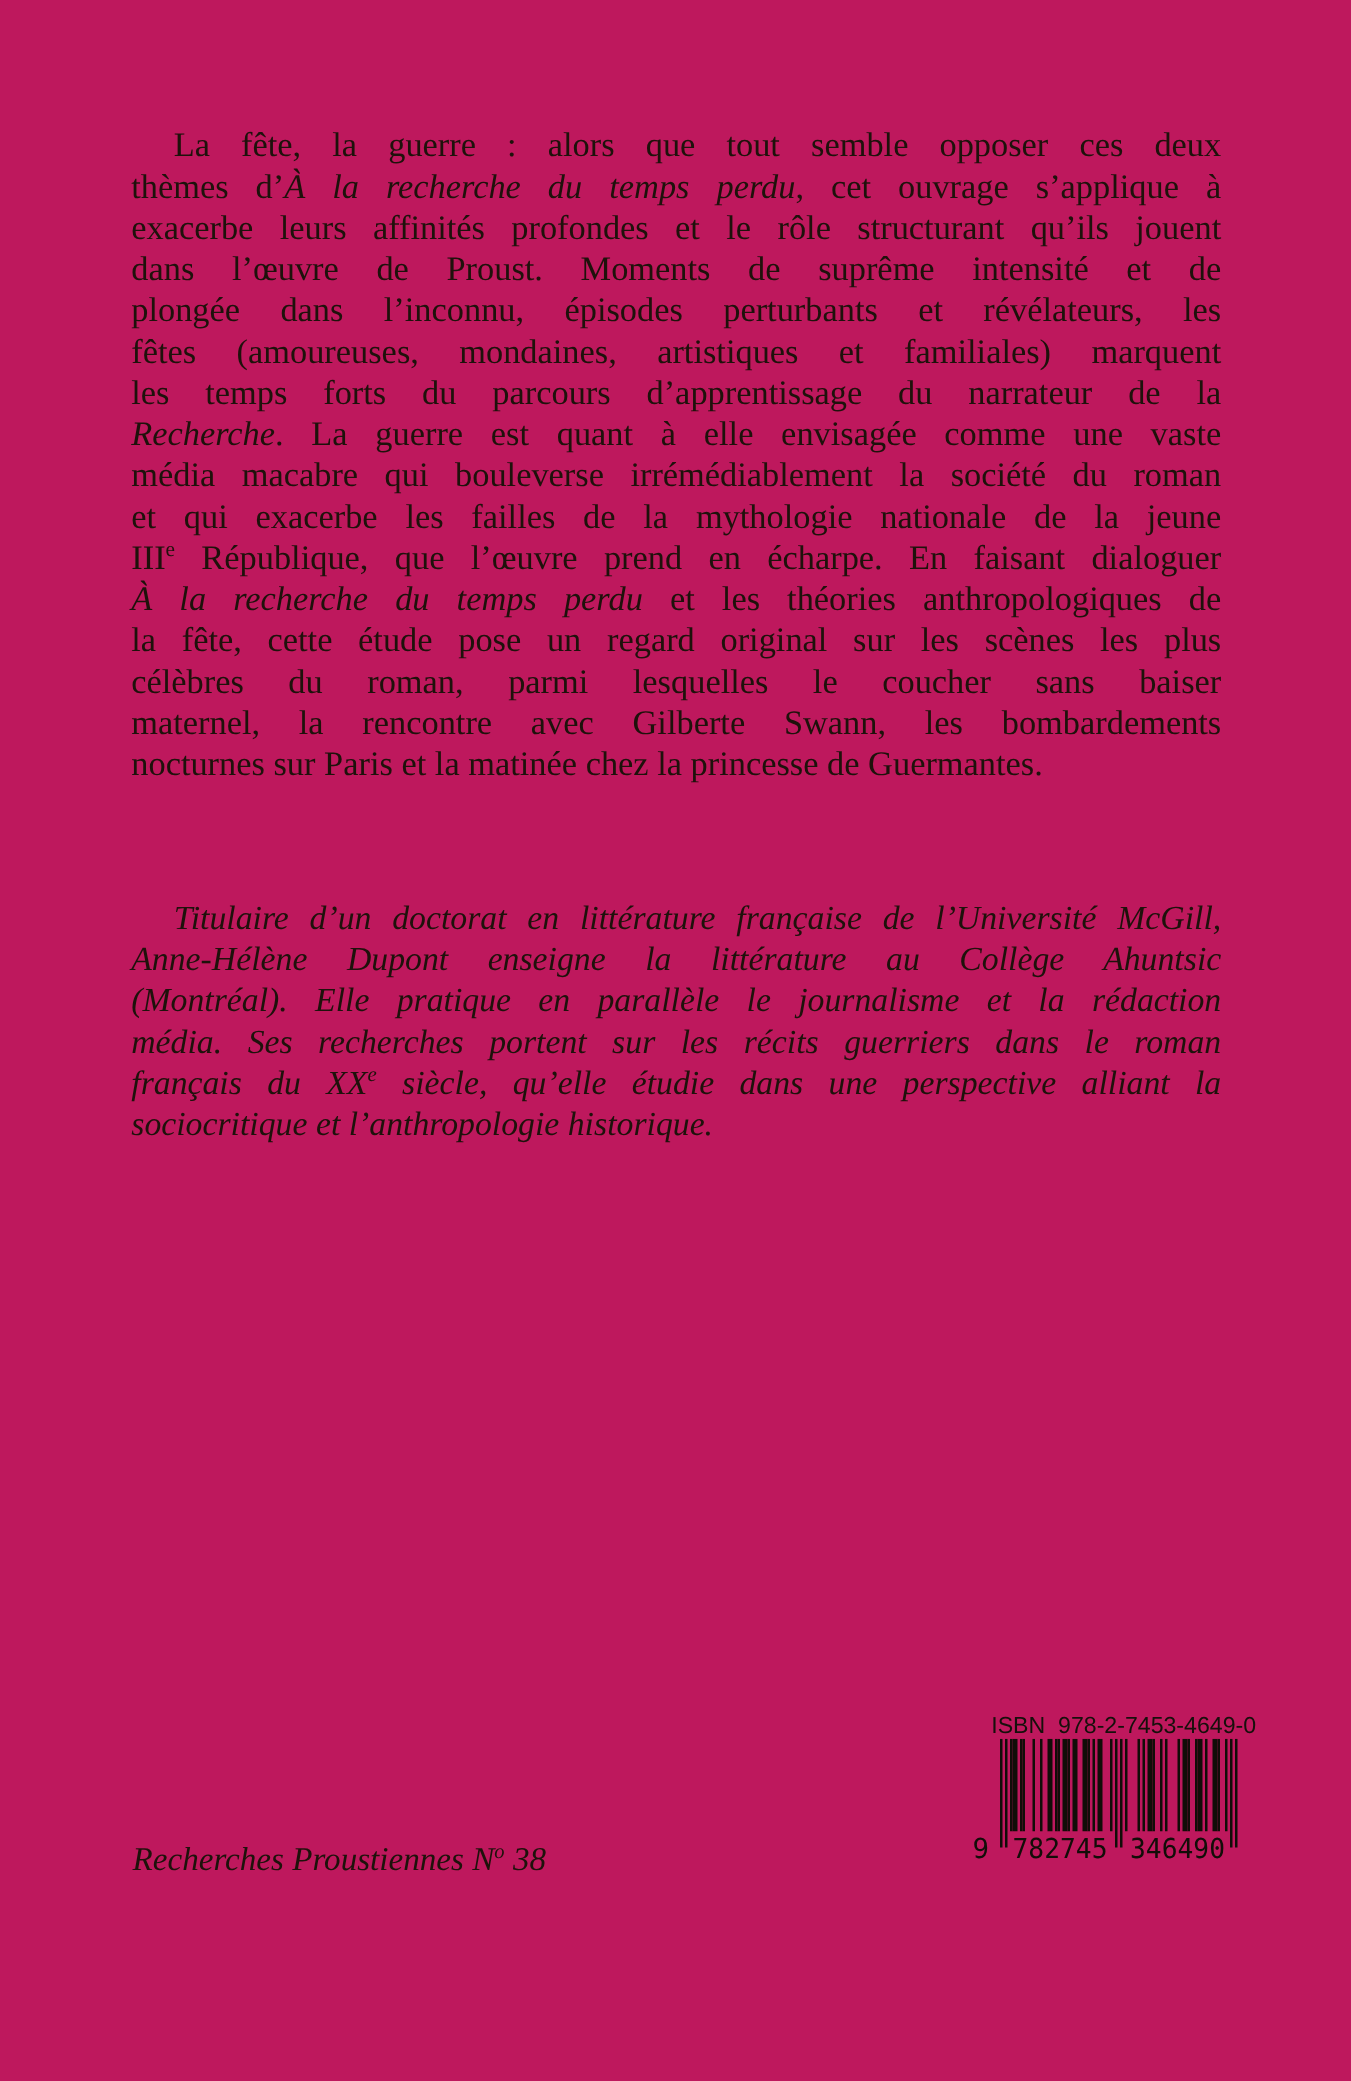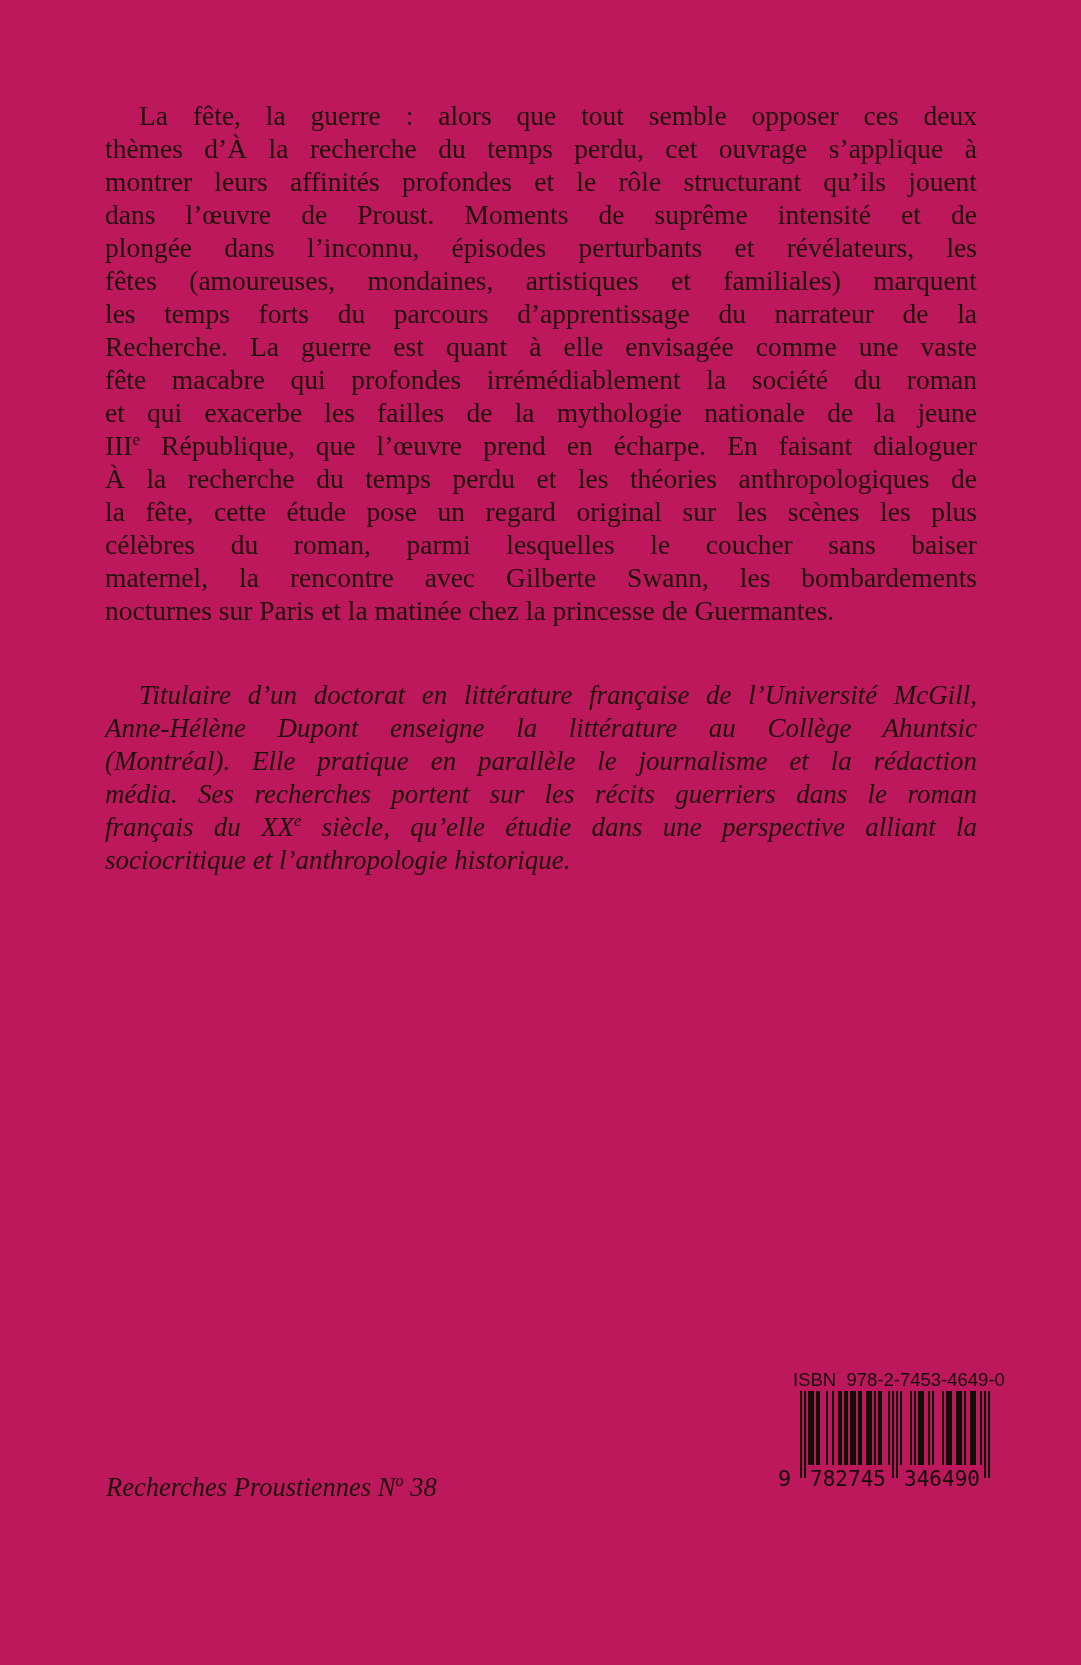--- a/index.html
+++ b/index.html
@@ -10,23 +10,23 @@
     background:#be185d;
     font-family:"Liberation Serif", serif;
     color:#1e120b;
     overflow:hidden;
   }
   .textcol { position:absolute; left:105px; top:99px; width:872px; }
   .para { font-size:27.5px; line-height:33px; }
   .para .line { text-align:justify; text-align-last:justify; }
   .para .line.last { text-align:center; text-align-last:left; }
   .para .line.first { text-indent:34px; }
-  .para.bio { margin-top:52px; font-style:italic; font-size:27px; }
+  .para.bio { margin-top:91px; font-style:italic; font-size:27px; }
   .sup { font-size:62%; vertical-align:super; line-height:0; }
-  .seg-i { }
+  .seg-i { font-style:italic; }
   .footer-collection {
     position:absolute; left:106px; top:1460px;
     font-style:italic; font-size:26.5px; line-height:30px;margin-top:12px;
   }
   .isbn-label {
     position:absolute; left:793px; top:1369px; width:200px;
     text-align:right; white-space:pre;
     font-family:"Liberation Sans", sans-serif;
     font-size:18.5px; color:#16100b;
   }
@@ -38,27 +38,27 @@
 </style>
 </head>
 <body>
 
 <div class="page">
 
   <div class="textcol">
     <div class="para" id="blurb">
         <div class="line first"><span class="seg-n">La fête, la guerre : alors que tout semble opposer ces deux</span></div>
         <div class="line"><span class="seg-n">thèmes d’</span><span class="seg-i">À la recherche du temps perdu</span><span class="seg-n">, cet ouvrage s’applique à</span></div>
-        <div class="line"><span class="seg-n">montrer leurs affinités profondes et le rôle structurant qu’ils jouent</span></div>
+        <div class="line"><span class="seg-n">exacerbe leurs affinités profondes et le rôle structurant qu’ils jouent</span></div>
         <div class="line"><span class="seg-n">dans l’œuvre de Proust. Moments de suprême intensité et de</span></div>
         <div class="line"><span class="seg-n">plongée dans l’inconnu, épisodes perturbants et révélateurs, les</span></div>
         <div class="line"><span class="seg-n">fêtes (amoureuses, mondaines, artistiques et familiales) marquent</span></div>
         <div class="line"><span class="seg-n">les temps forts du parcours d’apprentissage du narrateur de la</span></div>
         <div class="line"><span class="seg-i">Recherche</span><span class="seg-n">. La guerre est quant à elle envisagée comme une vaste</span></div>
-        <div class="line"><span class="seg-n">fête macabre qui profondes irrémédiablement la société du roman</span></div>
+        <div class="line"><span class="seg-n">média macabre qui bouleverse irrémédiablement la société du roman</span></div>
         <div class="line"><span class="seg-n">et qui exacerbe les failles de la mythologie nationale de la jeune</span></div>
         <div class="line"><span class="seg-n">III</span><span class="sup">e</span><span class="seg-n"> République, que l’œuvre prend en écharpe. En faisant dialoguer</span></div>
         <div class="line"><span class="seg-i">À la recherche du temps perdu</span><span class="seg-n"> et les théories anthropologiques de</span></div>
         <div class="line"><span class="seg-n">la fête, cette étude pose un regard original sur les scènes les plus</span></div>
         <div class="line"><span class="seg-n">célèbres du roman, parmi lesquelles le coucher sans baiser</span></div>
         <div class="line"><span class="seg-n">maternel, la rencontre avec Gilberte Swann, les bombardements</span></div>
         <div class="line last"><span class="seg-n">nocturnes sur Paris et la matinée chez la princesse de Guermantes.</span></div>
       </div>
     <div class="para bio" id="bio">
         <div class="line first"><span class="seg-n">Titulaire d’un doctorat en littérature française de l’Université McGill,</span></div>

